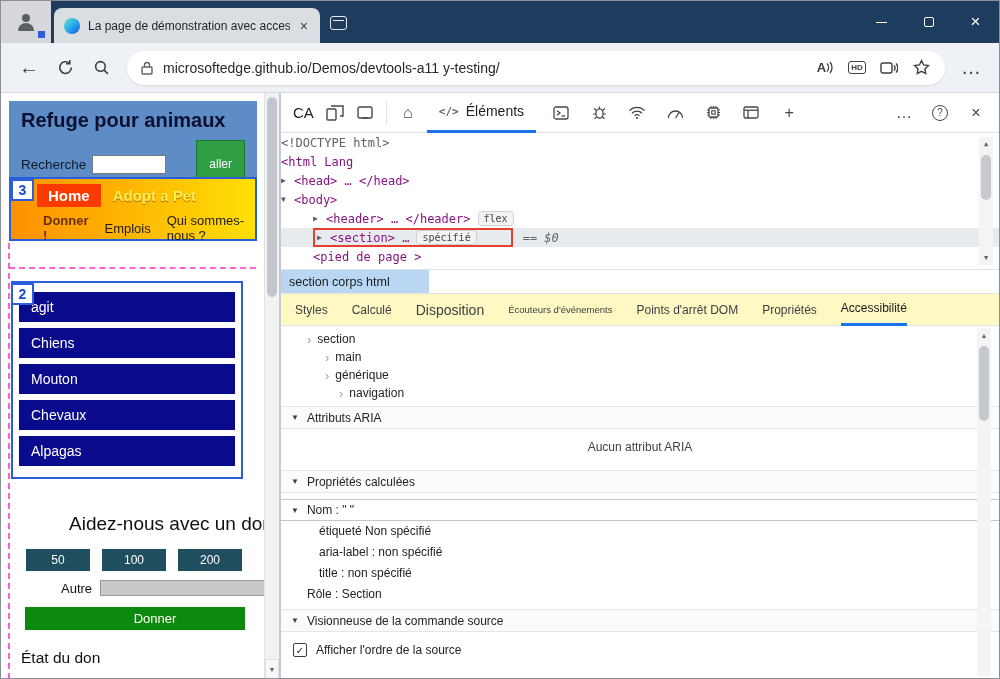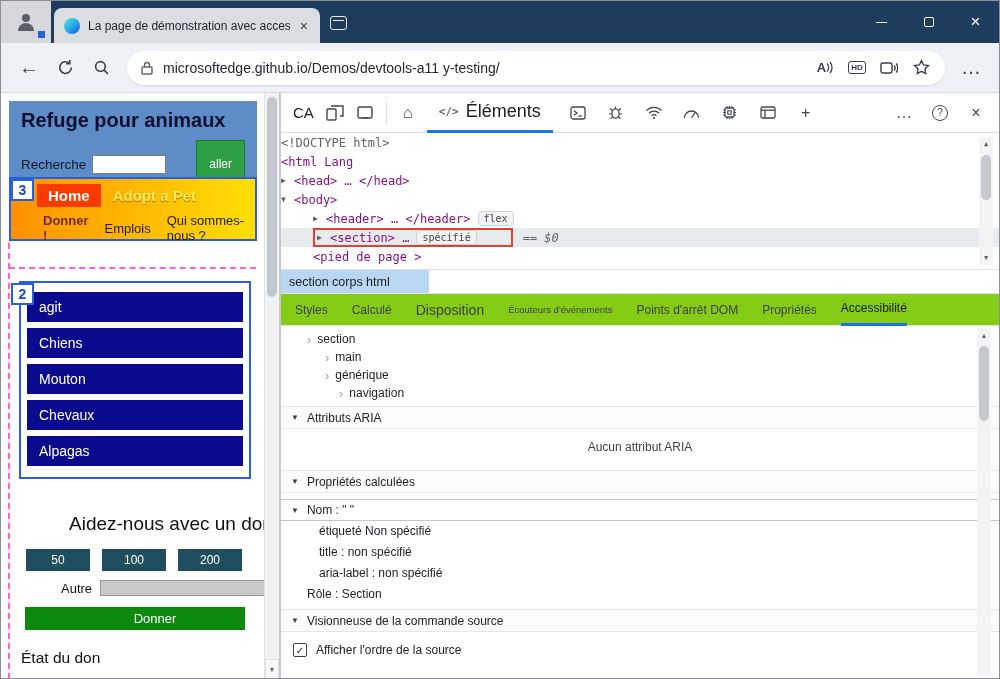--- a/index.html
+++ b/index.html
@@ -47,21 +47,21 @@
   .home-lbl { background: #fb3a00; color: #fff; font-weight: bold; font-size: 15px; padding: 3px 11px; }
   .adopt-lbl { color: #ffee55; font-weight: bold; font-size: 15px; text-shadow: 0 1px 1px rgba(150,75,0,.75); }
   .nav-r2 { display: flex; align-items: center; gap: 16px; padding-left: 32px; margin-top: 6px; font-size: 13px; }
   .nav-donate { color: #6b2f05; font-weight: bold; }
   .nav-plain { color: #1c1c1c; }
   .badge { position: absolute; width: 23px; height: 22px; background: #fff; border: 2px solid #2b5fd9; color: #1948c8; font-weight: bold; font-size: 14px; display: flex; align-items: center; justify-content: center; z-index: 5; }
   .badge-3 { left: 10px; top: 86px; }
   .badge-2 { left: 10px; top: 190px; }
   .dash-v { position: absolute; left: 7px; top: 150px; height: 436px; border-left: 2px dashed #ff5fd7; }
   .dash-h { position: absolute; left: 8px; top: 174px; width: 247px; border-top: 2px dashed #ff5fd7; }
-  .p-list { position: absolute; left: 18px; top: 188px; width: 232px; height: 198px; border: 2px solid #2b5fd9; padding: 3px 6px; }
+  .p-list { position: absolute; left: 10px; top: 188px; width: 232px; height: 198px; border: 2px solid #2b5fd9; padding: 3px 6px; }
   .p-list-item { height: 30px; background: #0a0a8c; color: #fff; font-size: 14px; display: flex; align-items: center; padding-left: 12px; margin: 6px 0; }
   .p-donate-title { position: absolute; left: 20px; top: 420px; font-size: 19px; color: #101010; margin-left: 48px; }
   .p-amounts { position: absolute; left: 25px; top: 456px; display: flex; gap: 12px; }
   .amt { width: 64px; height: 22px; background: #1f4e5f; color: #fff; font-size: 12px; display: flex; align-items: center; justify-content: center; }
   .p-other { position: absolute; left: 20px; top: 487px; display: flex; align-items: center; gap: 8px; }
   .p-other-label { font-size: 13px; color: #101010; margin-left: 40px; }
   .other-input { width: 178px; height: 16px; background: #c9c9c9; border: 1px solid #999; }
   .p-donner { position: absolute; left: 24px; top: 514px; width: 220px; height: 23px; background: #0d8a0d; color: #fff; font-size: 13px; display: flex; align-items: center; justify-content: center; padding-left: 40px; }
   .p-status { position: absolute; left: 20px; top: 556px; font-size: 15.5px; color: #101010; }
   .p-scrollbar { position: absolute; right: 0; top: 0; width: 15px; height: 100%; background: #f1f2f4; border-left: 1px solid #e2e2e2; }
@@ -69,42 +69,42 @@
   .sb-btn { position: absolute; left: 0; right: 0; height: 20px; background: #f7f8f9; border: 1px solid #e0e0e0; display: flex; align-items: center; justify-content: center; font-size: 7px; color: #5f6368; }
   .p-sb-down { bottom: 0; }
 
   
   .dt-toolbar { height: 40px; border-bottom: 1px solid #dcdfe3; display: flex; align-items: center; padding: 0 8px; }
   .insp-label { font-size: 15px; color: #202428; margin: 0 6px 0 4px; }
   .dt-icon { width: 30px; height: 30px; display: flex; align-items: center; justify-content: center; color: #43484e; font-size: 16px; flex: none; }
   .dt-sep { width: 1px; height: 22px; background: #dcdfe3; margin: 0 6px; flex: none; }
   .dt-tab { display: flex; align-items: center; gap: 7px; height: 40px; padding: 0 12px; border-bottom: 3px solid #1a73e8; margin-left: 4px; flex: none; }
   .code-ic { font-family: "DejaVu Sans Mono", monospace; font-size: 11px; font-weight: bold; color: #5f6368; }
-  .dt-tab-label { font-size: 18px; color: #202124; }
+  .dt-tab-label { font-size: 14px; color: #202124; }
   .dt-cluster { display: flex; gap: 8px; margin-left: 10px; }
   .dt-right { margin-left: auto; display: flex; gap: 6px; align-items: center; }
   .help-ic { width: 16px; height: 16px; border: 1.5px solid #43484e; border-radius: 50%; display: flex; align-items: center; justify-content: center; font-size: 10px; color: #43484e; }
 
   .dt-tree { position: absolute; top: 40px; left: 0; right: 0; height: 136px; font-family: "DejaVu Sans Mono", monospace; font-size: 12px; color: #881280; }
   .tr { height: 19px; display: flex; align-items: center; white-space: pre; }
   .tr .arr { font-size: 8px; color: #5f6368; width: 13px; flex: none; }
   .tr.child { padding-left: 32px; }
   .gray { color: #5f6368; }
   .evaltxt { color: #5f6368; font-style: italic; margin-left: 10px; }
   .pill { display: inline-block; font-size: 10px; color: #444; background: #f1f3f4; border: 1px solid #cdd1d5; border-radius: 4px; padding: 0 5px; margin-left: 7px; line-height: 13px; }
   .tr-selected { background: #e8ebee; }
   .redbox { display: inline-flex; align-items: center; border: 2px solid #e43f30; padding: 0 34px 0 2px; }
   .dt-tree-sb { position: absolute; right: 6px; top: 4px; width: 14px; height: 128px; background: #f3f4f6; }
   .tree-thumb { position: absolute; left: 2px; right: 2px; top: 18px; height: 45px; background: #c6c9ce; border-radius: 5px; }
   .mini-arrow { position: absolute; left: 0; right: 0; height: 14px; display: flex; align-items: center; justify-content: center; font-size: 7px; color: #5f6368; }
 
   .dt-crumbs { position: absolute; top: 176px; left: 0; right: 0; height: 24px; border-top: 1px solid #e0e3e7; display: flex; align-items: center; background: #fff; }
   .crumb-hl { height: 100%; width: 148px; display: flex; align-items: center; background: #b9d7f2; padding: 0 8px; font-size: 12.5px; color: #1a1d20; }
 
-  .dt-tabs { position: absolute; top: 200px; left: 0; right: 0; height: 33px; border-top: 1px solid #e0e3e7; border-bottom: 1px solid #e0e3e7; display: flex; align-items: center; padding-left: 14px; gap: 24px; background: #84cc16; }
+  .dt-tabs { position: absolute; top: 200px; left: 0; right: 0; height: 33px; border-top: 1px solid #e0e3e7; border-bottom: 1px solid #e0e3e7; display: flex; align-items: center; padding-left: 14px; gap: 24px; background: #fef9c3; }
   .dt-tab2 { font-size: 12px; color: #3c4043; height: 33px; display: flex; align-items: center; white-space: nowrap; }
   .sz1 { font-size: 14px; }
   .sz2 { font-size: 9.5px; }
   .active2 { border-bottom: 3px solid #1a73e8; color: #18181b; }
 
   .dt-a11y { position: absolute; top: 233px; left: 0; right: 0; bottom: 0; font-size: 12px; color: #202428; }
   .ax-row { height: 18px; display: flex; align-items: center; }
   .chev { color: #9aa0a6; font-size: 13px; margin-right: 6px; line-height: 1; }
   .ind0 { padding-left: 26px; } .ind1 { padding-left: 44px; } .ind2 { padding-left: 44px; } .ind3 { padding-left: 58px; }
   .ax-h { height: 23px; display: flex; align-items: center; gap: 8px; padding-left: 10px; border-top: 1px solid #e3e5e8; border-bottom: 1px solid #e3e5e8; background: #fbfbfc; margin-top: 4px; }
@@ -380,22 +380,22 @@
 
         <div class="ax-h">
             <span class="tri">▼</span>
             <span>Propriétés calculées</span>
           </div>
         <div class="name-box">
             <span class="tri">▼</span>
             <span>Nom : " "</span>
           </div>
         <div class="ax-detail">étiqueté Non spécifié</div>
+        <div class="ax-detail">aria-label : non spécifié</div>
         <div class="ax-detail">title : non spécifié</div>
-        <div class="ax-detail">aria-label : non spécifié</div>
         <div class="ax-role">Rôle : Section</div>
 
         <div class="ax-h">
             <span class="tri">▼</span>
             <span>Visionneuse de la commande source</span>
           </div>
         <div class="ax-check">
           <span class="cb">✓</span>
           <span>Afficher l'ordre de la source</span>
         </div>

